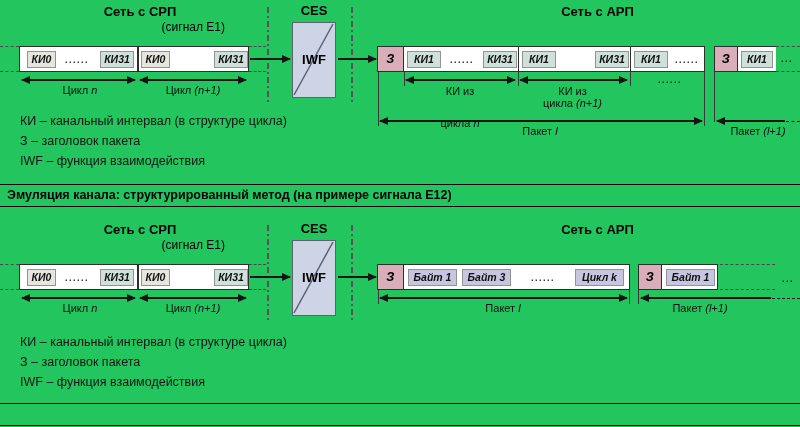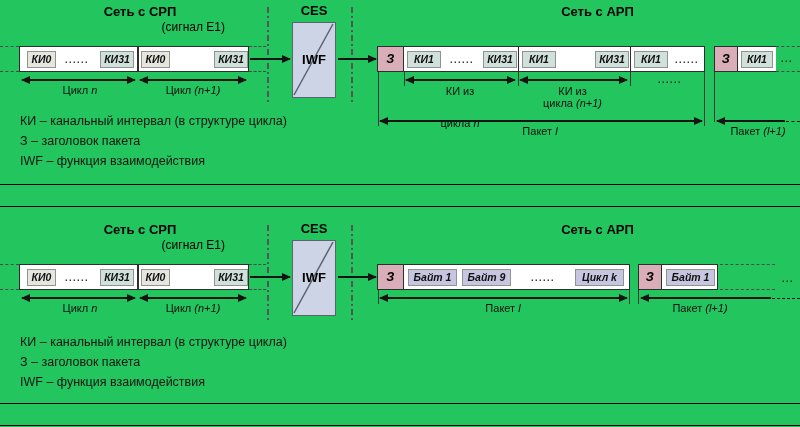--- a/index.html
+++ b/index.html
@@ -143,20 +143,21 @@
         <i class="hl"></i>
       </div>
     <div class="dashln" style="left:786px;top:120.5px;width:14px;"></div>
     <div class="lbl" style="left:712px;top:125px;width:92px;"><span>Пакет </span><i>(l+1)</i></div>
 
     <div class="legend-line" style="top:114px;">КИ – канальный интервал (в структуре цикла)</div>
     <div class="legend-line" style="top:134px;">З – заголовок пакета</div>
     <div class="legend-line" style="top:154px;">IWF – функция взаимодействия</div>
 
     <div class="rule" style="top:184px;"></div>
+    <div class="caption" style="top:187.5px;">Эмуляция канала: структурированный метод (на примере сигнала Е12)</div>
     <div class="rule" style="top:205.5px;"></div>
   </div>
 
   <div class="diag" style="top:218px;height:209px;">
 
     <div class="net-title" style="left:55px;top:4px;width:170px;">Сеть с СРП</div>
     <div class="net-sub" style="left:55px;top:20px;width:170px;">(сигнал Е1)</div>
 
     <div class="hdash" style="left:0;top:46px;width:19px;"></div>
     <div class="hdash" style="left:0;top:70.5px;width:19px;"></div>
@@ -198,21 +199,21 @@
     </div>
     <div class="ar" style="left:337px;top:55px;width:40px;">
         <i class="ln"></i>
         <i class="hr"></i>
       </div>
 
     <div class="net-title" style="left:515px;top:4px;width:165px;">Сеть с АРП</div>
     <div class="rowrect" style="left:377px;top:46px;width:253px;"></div>
     <div class="hdrZ" style="left:377px;top:46px;width:26.5px;">З</div>
     <div class="cell cell-lav" style="left:408px;top:50.5px;width:49px;">Байт 1</div>
-    <div class="cell cell-lav" style="left:462px;top:50.5px;width:49px;">Байт 9</div>
+    <div class="cell cell-lav" style="left:462px;top:50.5px;width:49px;">Байт 3</div>
     <div class="dots" style="left:517px;top:55px;width:52px;">......</div>
     <div class="cell cell-lav" style="left:575px;top:50.5px;width:49px;">Цикл k</div>
 
     <div class="vguide" style="left:377.5px;top:72px;height:14px;"></div>
     <div class="vguide" style="left:628.5px;top:72px;height:14px;"></div>
     <div class="ar" style="left:379px;top:76px;width:249px;">
         <i class="ln"></i>
         <i class="hl"></i>
         <i class="hr"></i>
       </div>

